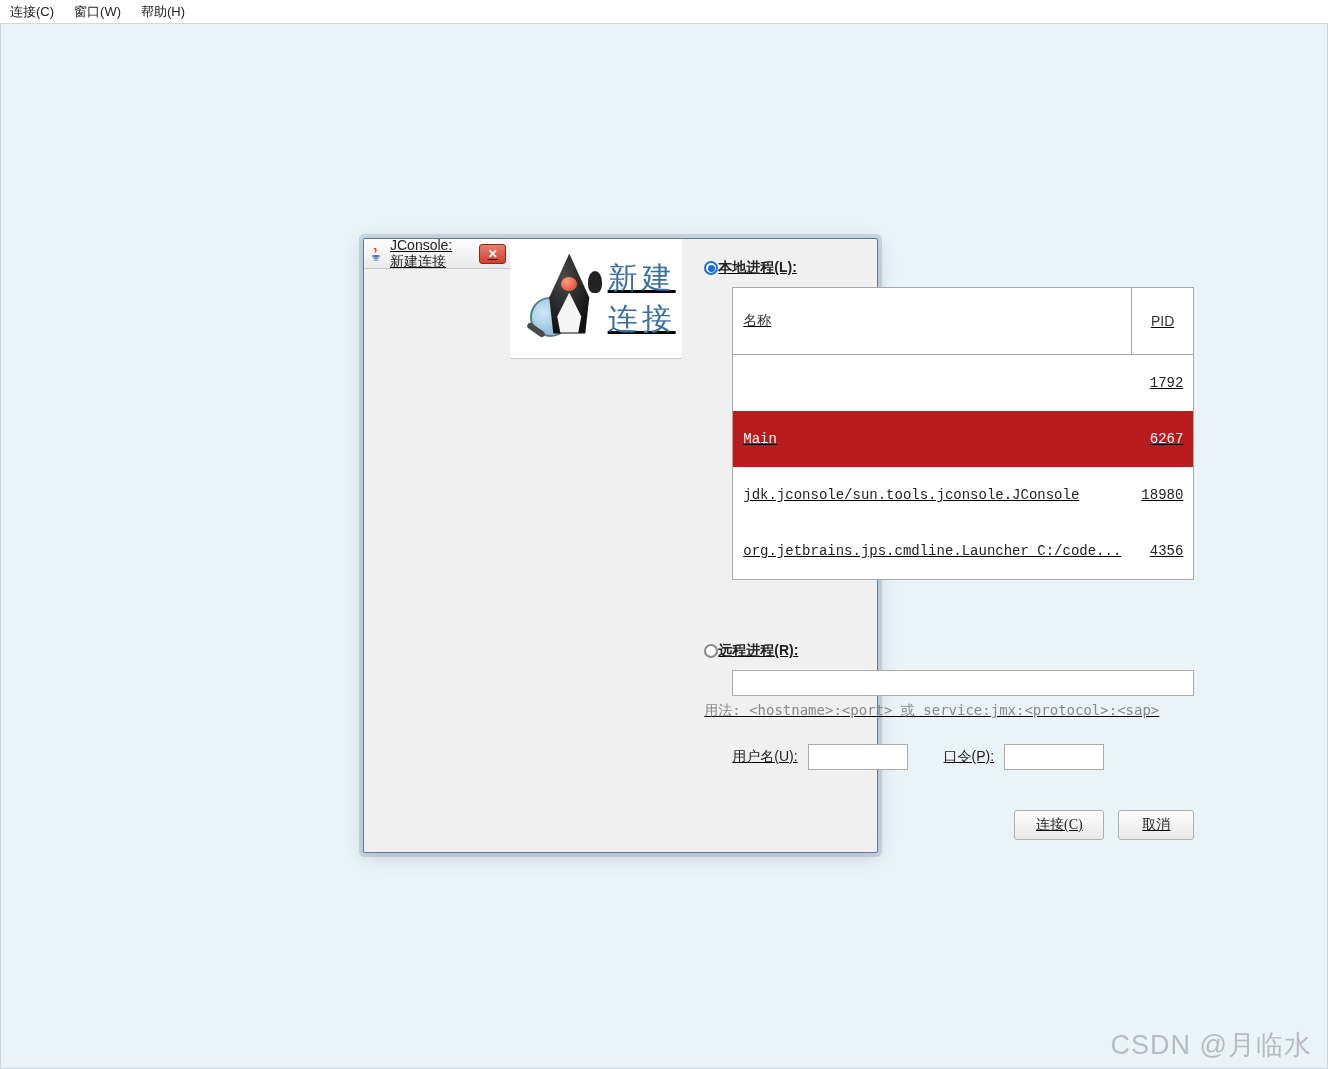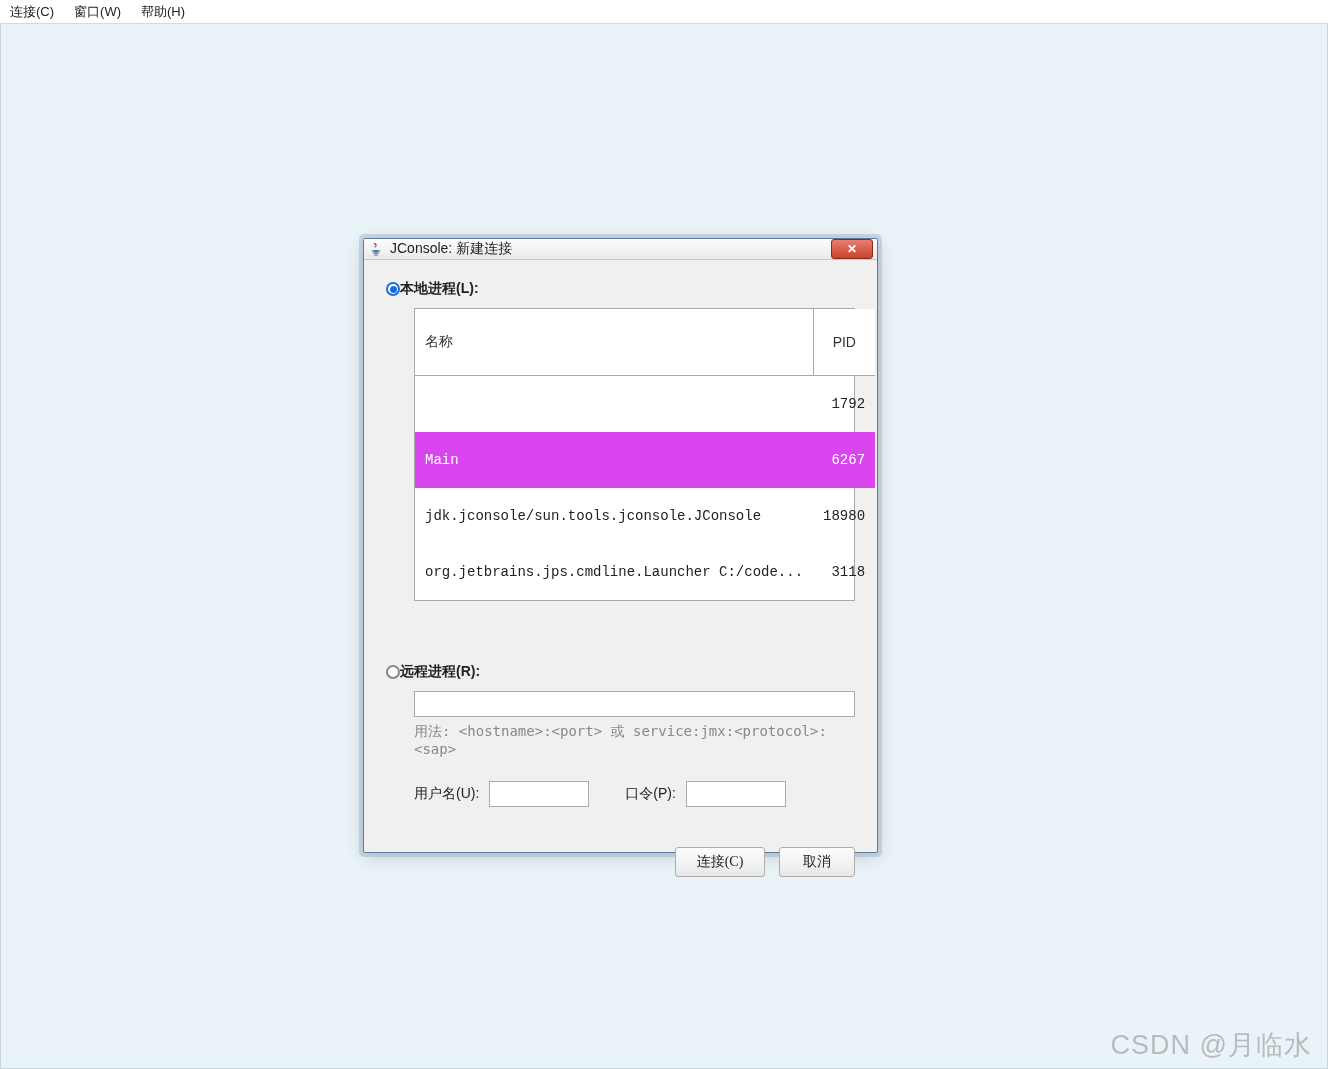--- a/index.html
+++ b/index.html
@@ -34,21 +34,22 @@
       position: absolute;
       left: 363px;
       top: 238px;
       width: 515px;
       height: 615px;
       background: #f0f0f0;
       border: 1px solid #5b7a99;
       border-radius: 2px;
       box-shadow: 0 0 0 4px rgba(100,130,160,0.25), 0 4px 20px rgba(0,0,0,0.15);
       display: flex;
-      flex-direction: column;
+      flex-direction: row;
+      text-decoration: underline;
     }
     .titlebar {
       height: 30px;
       background: linear-gradient(#fdfdfd, #e9e9e9);
       border-bottom: 1px solid #c8c8c8;
       display: flex;
       align-items: center;
       padding: 0 4px;
       gap: 6px;
     }
@@ -184,39 +185,38 @@
     .process-table td {
       font-family: "SimSun", "Courier New", monospace;
       font-size: 14px;
       padding: 20px 10px;
       color: #222;
       white-space: nowrap;
       overflow: hidden;
     }
     .process-table td.pid { text-align: right; }
     .process-table tr.selected td {
-      background: #d946ef;
+      background: #b91c1c;
       color: #fff;
     }
     .process-table tbody tr { height: 22px; }
     .remote-section { margin-top: 62px; }
     .remote-input-wrap {
       margin-left: 28px;
       margin-top: 8px;
     }
     .text-input {
       width: 100%;
       height: 26px;
       border: 1px solid #a9a9a9;
       background: #fff;
       padding: 2px 6px;
       font-size: 14px;
     }
     .usage-hint {
-      margin-left: 28px;
       margin-top: 6px;
       font-size: 14px;
       color: #888;
       font-family: "SimSun", monospace;
     }
     .cred-row {
       margin-left: 28px;
       margin-top: 24px;
       display: flex;
       align-items: center;
@@ -282,20 +282,31 @@
         <path d="M5 14 Q8 13 11 14 Q8 15 5 14 Z" fill="#3a6fa3"></path>
       </svg>
     </span>
     <span class="title-text">JConsole: 新建连接</span>
     <span class="spacer"></span>
     <div class="close-btn">
       <span>✕</span>
     </div>
   </div>
 
+  <div class="header-band">
+    <div class="duke-icon">
+      <div class="duke-glass"></div>
+      <div class="duke-handle"></div>
+      <div class="duke-body"></div>
+      <div class="duke-belly"></div>
+      <div class="duke-nose"></div>
+      <div class="duke-hand"></div>
+    </div>
+    <div class="header-title">新建连接</div>
+  </div>
 
   <div class="content">
     <div class="radio-row">
       <span class="radio selected"></span>
       <span style="font-weight:bold;">本地进程(L):</span>
     </div>
     <div class="process-table-wrap">
       <table class="process-table">
         <thead>
           <tr>
@@ -311,21 +322,21 @@
           <tr class="selected">
             <td>Main</td>
             <td class="pid">6267</td>
           </tr>
           <tr>
             <td>jdk.jconsole/sun.tools.jconsole.JConsole</td>
             <td class="pid">18980</td>
           </tr>
           <tr>
             <td>org.jetbrains.jps.cmdline.Launcher C:/code...</td>
-            <td class="pid">3118</td>
+            <td class="pid">4356</td>
           </tr>
         </tbody>
       </table>
     </div>
 
     <div class="remote-section">
       <div class="radio-row">
         <span class="radio"></span>
         <span style="font-weight:bold;">远程进程(R):</span>
       </div>

